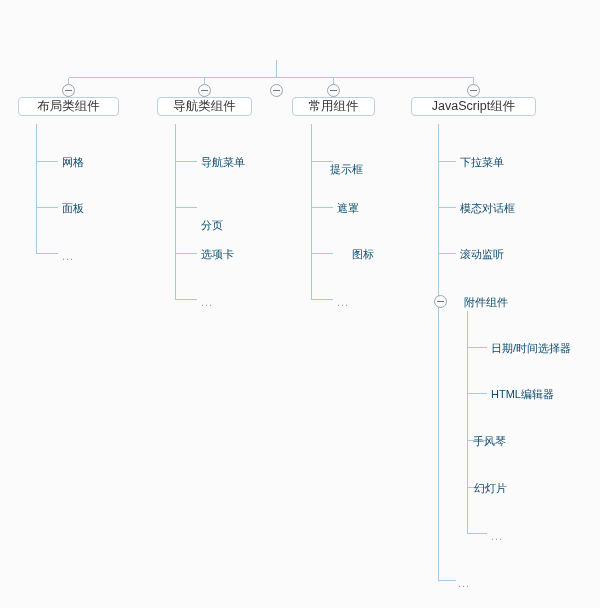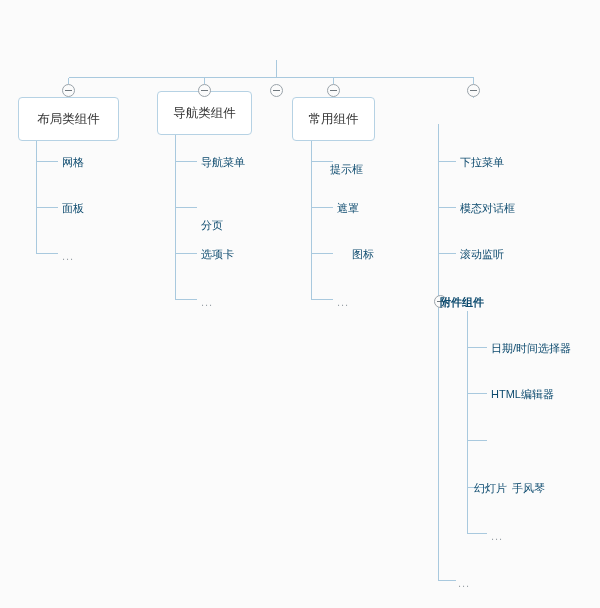--- a/index.html
+++ b/index.html
@@ -40,21 +40,21 @@
     width: 108px;
     height: 44px;
     background: #78a4c1;
     border: 1px solid #6e9bba;
     border-radius: 7px;
     color: #ffffff;
     font-size: 15px;
     letter-spacing: 0.3px;
   }
   .node-branch {
-    height: 44px;
+    height: 19px;
     background: #ffffff;
     border: 1px solid #b6d2e4;
     border-radius: 4px;
     color: #333333;
     font-size: 12.5px;
   }
   .leaf-label {
     position: absolute;
     color: #0c4a6e;
     font-size: 11px;
@@ -141,43 +141,44 @@
   </svg>
 
   <div class="toggle" style="left:270px; top:84px;"></div>
 
   <div class="node node-branch" style="left:18px; top:97px; width:101px;">布局类组件</div>
   <div class="toggle" style="left:62px; top:84px;"></div>
   <div class="leaf-label" style="left:62px; top:155px;">网格</div>
   <div class="leaf-label" style="left:62px; top:201px;">面板</div>
   <div class="leaf-label ellipsis" style="left:62px; top:249px;">...</div>
 
-  <div class="node node-branch" style="left:157px; top:91px; width:95px;">导航类组件</div>
+  <div class="node node-branch" style="left:157px; top:97px; width:95px;">导航类组件</div>
   <div class="toggle" style="left:198px; top:84px;"></div>
   <div class="leaf-label" style="left:201px; top:155px;">导航菜单</div>
   <div class="leaf-label" style="left:201px; top:218px;">分页</div>
   <div class="leaf-label" style="left:201px; top:247px;">选项卡</div>
   <div class="leaf-label ellipsis" style="left:201px; top:295px;">...</div>
 
   <div class="node node-branch" style="left:292px; top:97px; width:83px;">常用组件</div>
   <div class="toggle" style="left:327px; top:84px;"></div>
   <div class="leaf-label" style="left:330px; top:155px;margin-top:7px;">提示框</div>
   <div class="leaf-label" style="left:337px; top:201px;">遮罩</div>
   <div class="leaf-label" style="left:352px; top:247px;">图标</div>
   <div class="leaf-label ellipsis" style="left:337px; top:295px;">...</div>
 
+  <div class="node node-branch" style="left:411px; top:97px; width:125px;">JavaScript组件</div>
   <div class="toggle" style="left:467px; top:84px;"></div>
   <div class="leaf-label" style="left:460px; top:155px;">下拉菜单</div>
   <div class="leaf-label" style="left:460px; top:201px;">模态对话框</div>
   <div class="leaf-label" style="left:460px; top:247px;">滚动监听</div>
 
   <div class="toggle" style="left:434px; top:295px;"></div>
-  <div class="leaf-label" style="left:440px; top:295px;font-weight:bold;">附件组件</div>
+  <div class="leaf-label" style="left:464px; top:295px;">附件组件</div>
 
   <div class="leaf-label" style="left:491px; top:341px;">日期/时间选择器</div>
   <div class="leaf-label" style="left:491px; top:387px;">HTML编辑器</div>
-  <div class="leaf-label" style="left:512px; top:434px;margin-top:47px;">手风琴</div>
+  <div class="leaf-label" style="left:473px; top:434px;">手风琴</div>
   <div class="leaf-label" style="left:474px; top:481px;">幻灯片</div>
   <div class="leaf-label ellipsis" style="left:491px; top:529px;">...</div>
 
   <div class="leaf-label ellipsis" style="left:458px; top:576px;">...</div>
 
 </div>
 
 </body></html>

